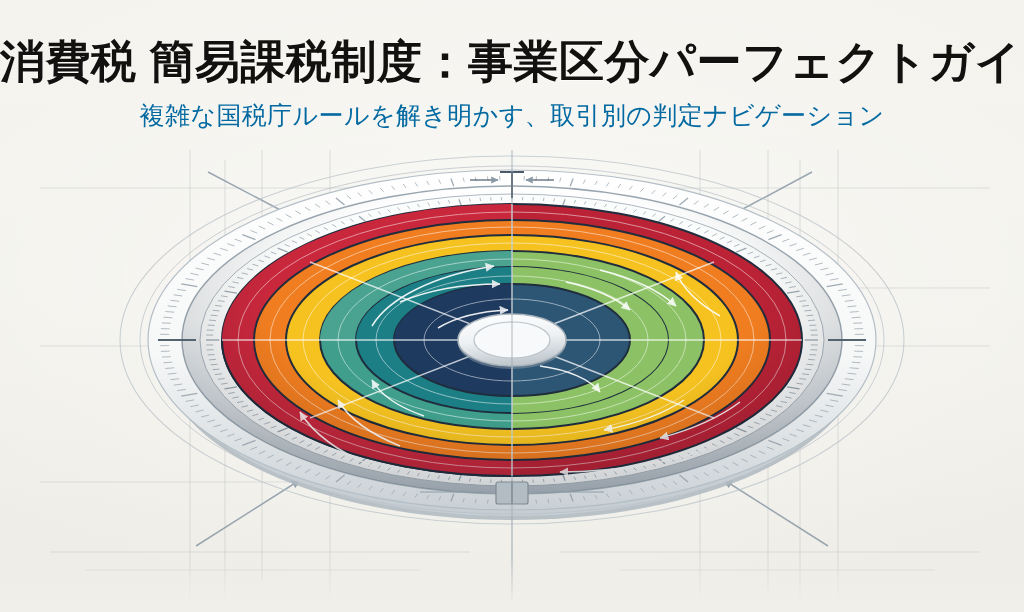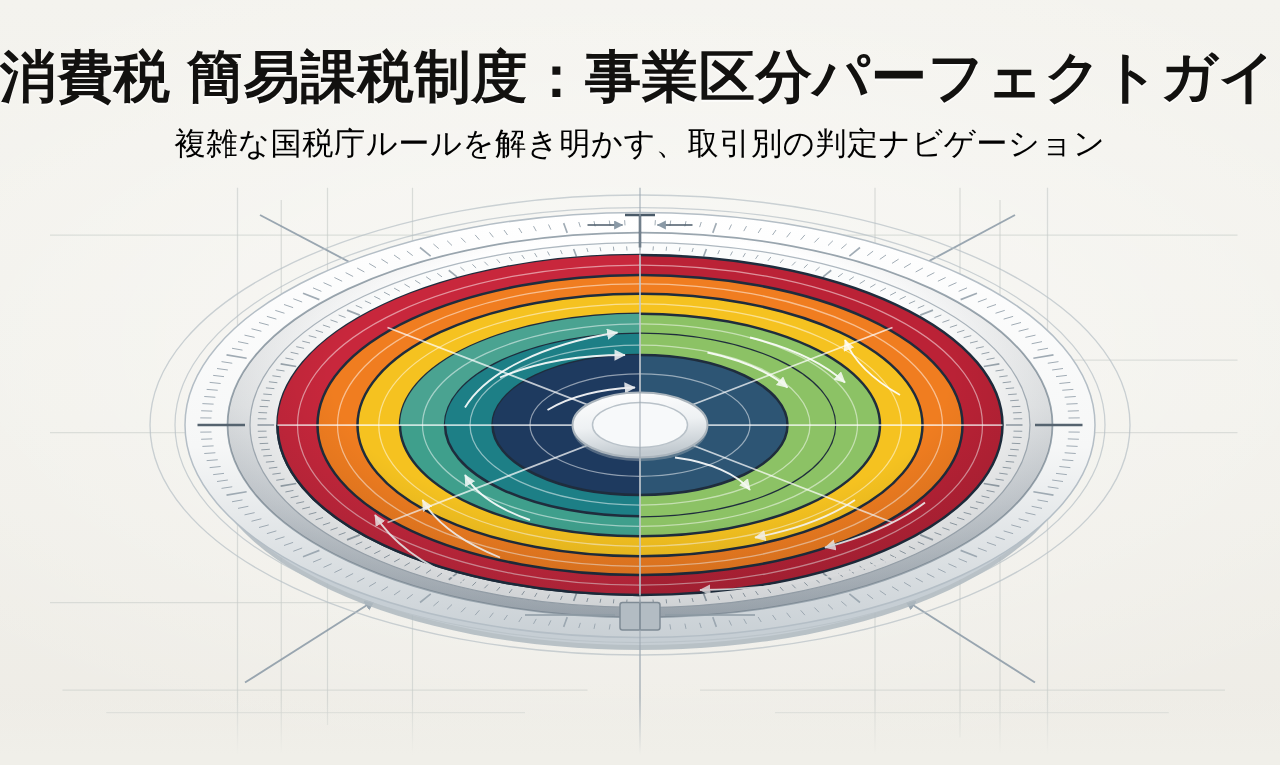--- a/index.html
+++ b/index.html
@@ -30,21 +30,21 @@
     color:#12110f;
     letter-spacing:.5px;
     text-shadow:0 1px 0 rgba(255,255,255,.7);
     white-space:nowrap;
   }
   #page-subtitle{
     margin-top:16px;
     font-size:25px;
     line-height:1.1;
     font-weight:400;
-    color:#000000;
+    color:#0369a1;
     letter-spacing:.4px;
     white-space:nowrap;
   }
   #illustration-wrap{
     position:absolute;
     left:0; top:150px; width:1024px; height:462px;
     z-index:3;
   }
   svg#diagram{ display:block; width:1024px; height:462px; }
   #bottom-fade{

